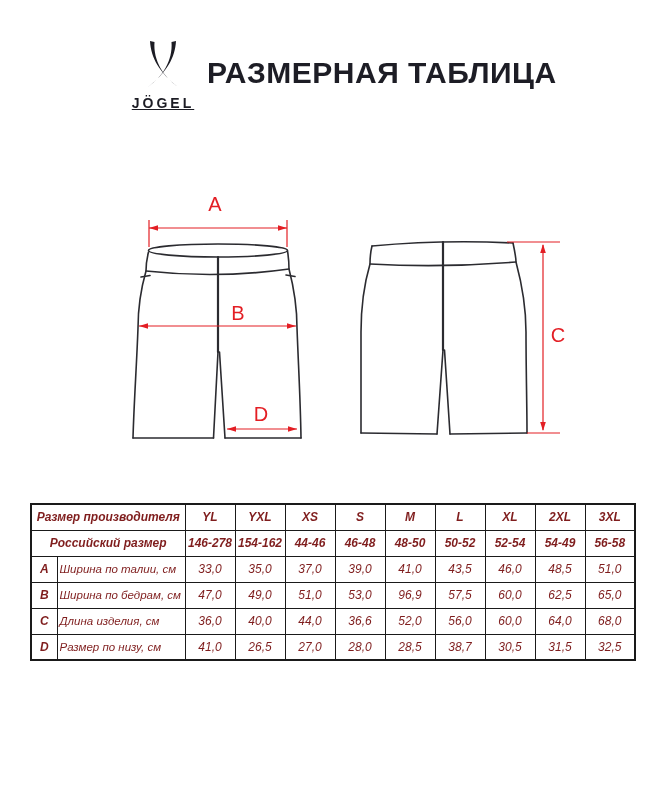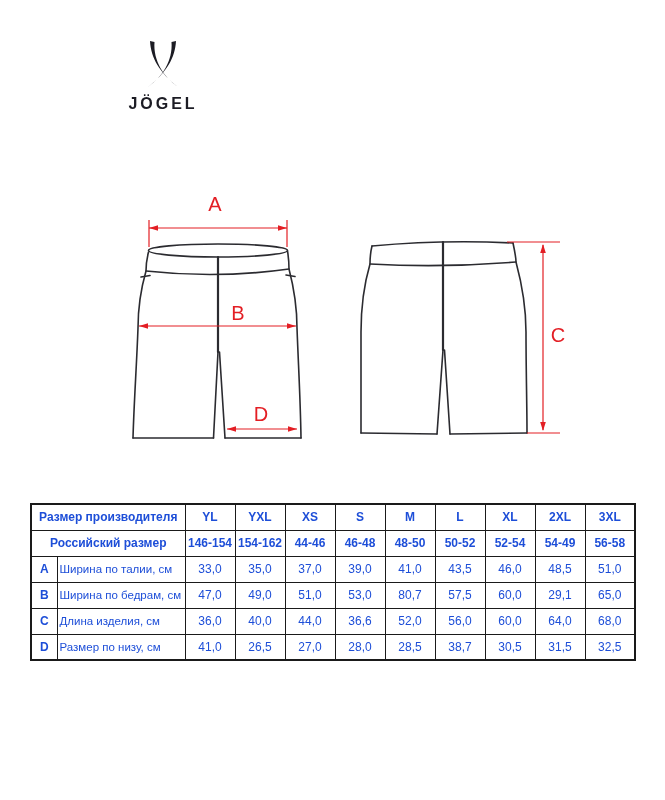--- a/index.html
+++ b/index.html
@@ -14,40 +14,41 @@
   .page { position: absolute; inset: 0; background: #ffffff; }
 
   
   .logo {
     position: absolute; left: 126px; top: 40px; width: 74px;
     display: flex; flex-direction: column; align-items: center;
   }
   .logo-glyph { width: 50px; height: 52px; }
   .logo-word {
     margin-top: 3px;
-    font-size: 16px; font-weight: 700; letter-spacing: 3px;
-    color: #1c1c24; white-space: nowrap;
+    font-size: 14px; font-weight: 700; letter-spacing: 3px;
+    color: #1c1c24; white-space: nowrap; text-decoration: underline;
   }
   .page-title {
     position: absolute; left: 207px; top: 52px; width: 430px; height: 42px;
     font-size: 30px; font-weight: 600; letter-spacing: 0.5px;
     color: #1d1d25; white-space: nowrap; line-height: 42px;
   }
 
   
   .diagram-wrap { position: absolute; left: 0; top: 180px; width: 665px; height: 300px; }
   .dim-label { font-family: "Liberation Sans", "DejaVu Sans", sans-serif; font-size: 20px; }
 
   
   table.size-table {
     position: absolute; left: 30px; top: 503px;
     border-collapse: collapse;
     border: 2px solid #1a1a1a;
-    font-size: 12px; color: #1d4ed8;
+    font-size: 12px; color: #7f1d1d;
     table-layout: fixed;
+    font-style: italic;
   }
   .size-table th, .size-table td {
     border: 1px solid #1a1a1a;
     height: 26px;
     text-align: center; vertical-align: middle;
     white-space: nowrap; overflow: hidden;
     padding: 0 2px;
   }
   .size-table .c-letter { width: 26px; font-weight: 700; }
   .size-table .c-label  { width: 128px; text-align: left; font-size: 11.5px; font-weight: 400; margin-left: 12px; }
@@ -61,20 +62,21 @@
 <div class="page">
 
   <div class="logo">
     <svg class="logo-glyph" viewBox="0 0 100 100" xmlns="http://www.w3.org/2000/svg" aria-hidden="true">
       <path d="M24,0 C26,34 42,62 80,92 C52,72 30,40 33,2 Z" fill="#1c1c24"></path>
       <path d="M76,0 C74,34 58,62 20,92 C48,72 70,40 67,2 Z" fill="#1c1c24"></path>
     </svg>
     <div class="logo-word">JÖGEL</div>
   </div>
 
+  <div class="page-title">РАЗМЕРНАЯ ТАБЛИЦА</div>
 
   <div class="diagram-wrap">
     <svg viewBox="0 0 665 300" width="665" height="300" xmlns="http://www.w3.org/2000/svg">
 
       <g stroke="#2b2b30" stroke-width="1.6" fill="none" stroke-linejoin="round" stroke-linecap="round">
         <ellipse cx="218" cy="70.5" rx="69.5" ry="6.5"></ellipse>
         <path d="M146,91 Q218,99 289,89"></path>
         <path d="M148.5,72 C147,78 146,85 146,91 C140,112 138,130 138,148 C136.5,188 134,222 133,258"></path>
         <path d="M287.5,71 C288.5,77 289,84 289,89 C295,112 297,130 297,148 C298.5,188 300.5,222 301,258"></path>
         <path d="M141,97 L150,95.5"></path>
@@ -138,21 +140,21 @@
           <th class="c-val h-size">XS</th>
           <th class="c-val h-size">S</th>
           <th class="c-val h-size">M</th>
           <th class="c-val h-size">L</th>
           <th class="c-val h-size">XL</th>
           <th class="c-val h-size">2XL</th>
           <th class="c-val h-size">3XL</th>
         </tr>
         <tr class="">
           <th class="h-label" colspan="2">Российский размер</th>
-          <th class="c-val h-size">146-154</th>
+          <th class="c-val h-size">146-278</th>
           <th class="c-val h-size">154-162</th>
           <th class="c-val h-size">44-46</th>
           <th class="c-val h-size">46-48</th>
           <th class="c-val h-size">48-50</th>
           <th class="c-val h-size">50-52</th>
           <th class="c-val h-size">52-54</th>
           <th class="c-val h-size">54-49</th>
           <th class="c-val h-size">56-58</th>
         </tr>
         <tr class="">
@@ -168,24 +170,24 @@
           <td class="c-val">48,5</td>
           <td class="c-val">51,0</td>
         </tr>
         <tr class="">
           <th class="c-letter">B</th>
           <td class="c-label">Ширина по бедрам, см</td>
           <td class="c-val">47,0</td>
           <td class="c-val">49,0</td>
           <td class="c-val">51,0</td>
           <td class="c-val">53,0</td>
-          <td class="c-val">80,7</td>
+          <td class="c-val">96,9</td>
           <td class="c-val">57,5</td>
           <td class="c-val">60,0</td>
-          <td class="c-val">29,1</td>
+          <td class="c-val">62,5</td>
           <td class="c-val">65,0</td>
         </tr>
         <tr class="">
           <th class="c-letter">C</th>
           <td class="c-label">Длина изделия, см</td>
           <td class="c-val">36,0</td>
           <td class="c-val">40,0</td>
           <td class="c-val">44,0</td>
           <td class="c-val">36,6</td>
           <td class="c-val">52,0</td>

